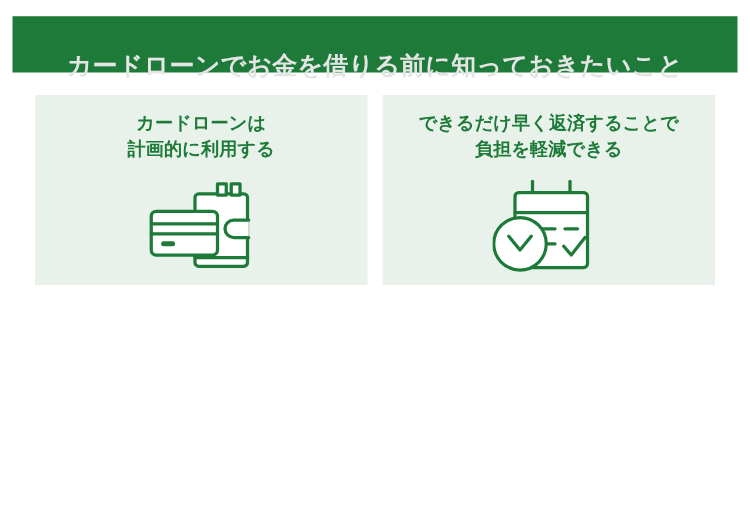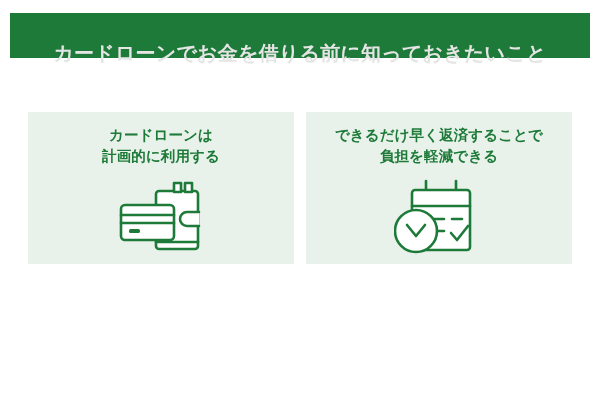--- a/index.html
+++ b/index.html
@@ -43,21 +43,20 @@
   }
 
   
   .card {
     position: absolute;
     background: #e8f2ea;
     box-sizing: border-box;
     display: flex;
     flex-direction: column;
     align-items: center;
-    margin-top: 36px;
   }
   .card-1 { left: 28px;  top: 76px;  width: 266px; height: 152px; }
   .card-2 { left: 306px; top: 76px;  width: 266px; height: 152px; }
   .card-3 { left: 165px; top: 240px; width: 271px; height: 152px; }
 
   .card-title {
     color: #1d7a38;
     font-size: 14.5px;
     font-weight: bold;
     text-align: center;

